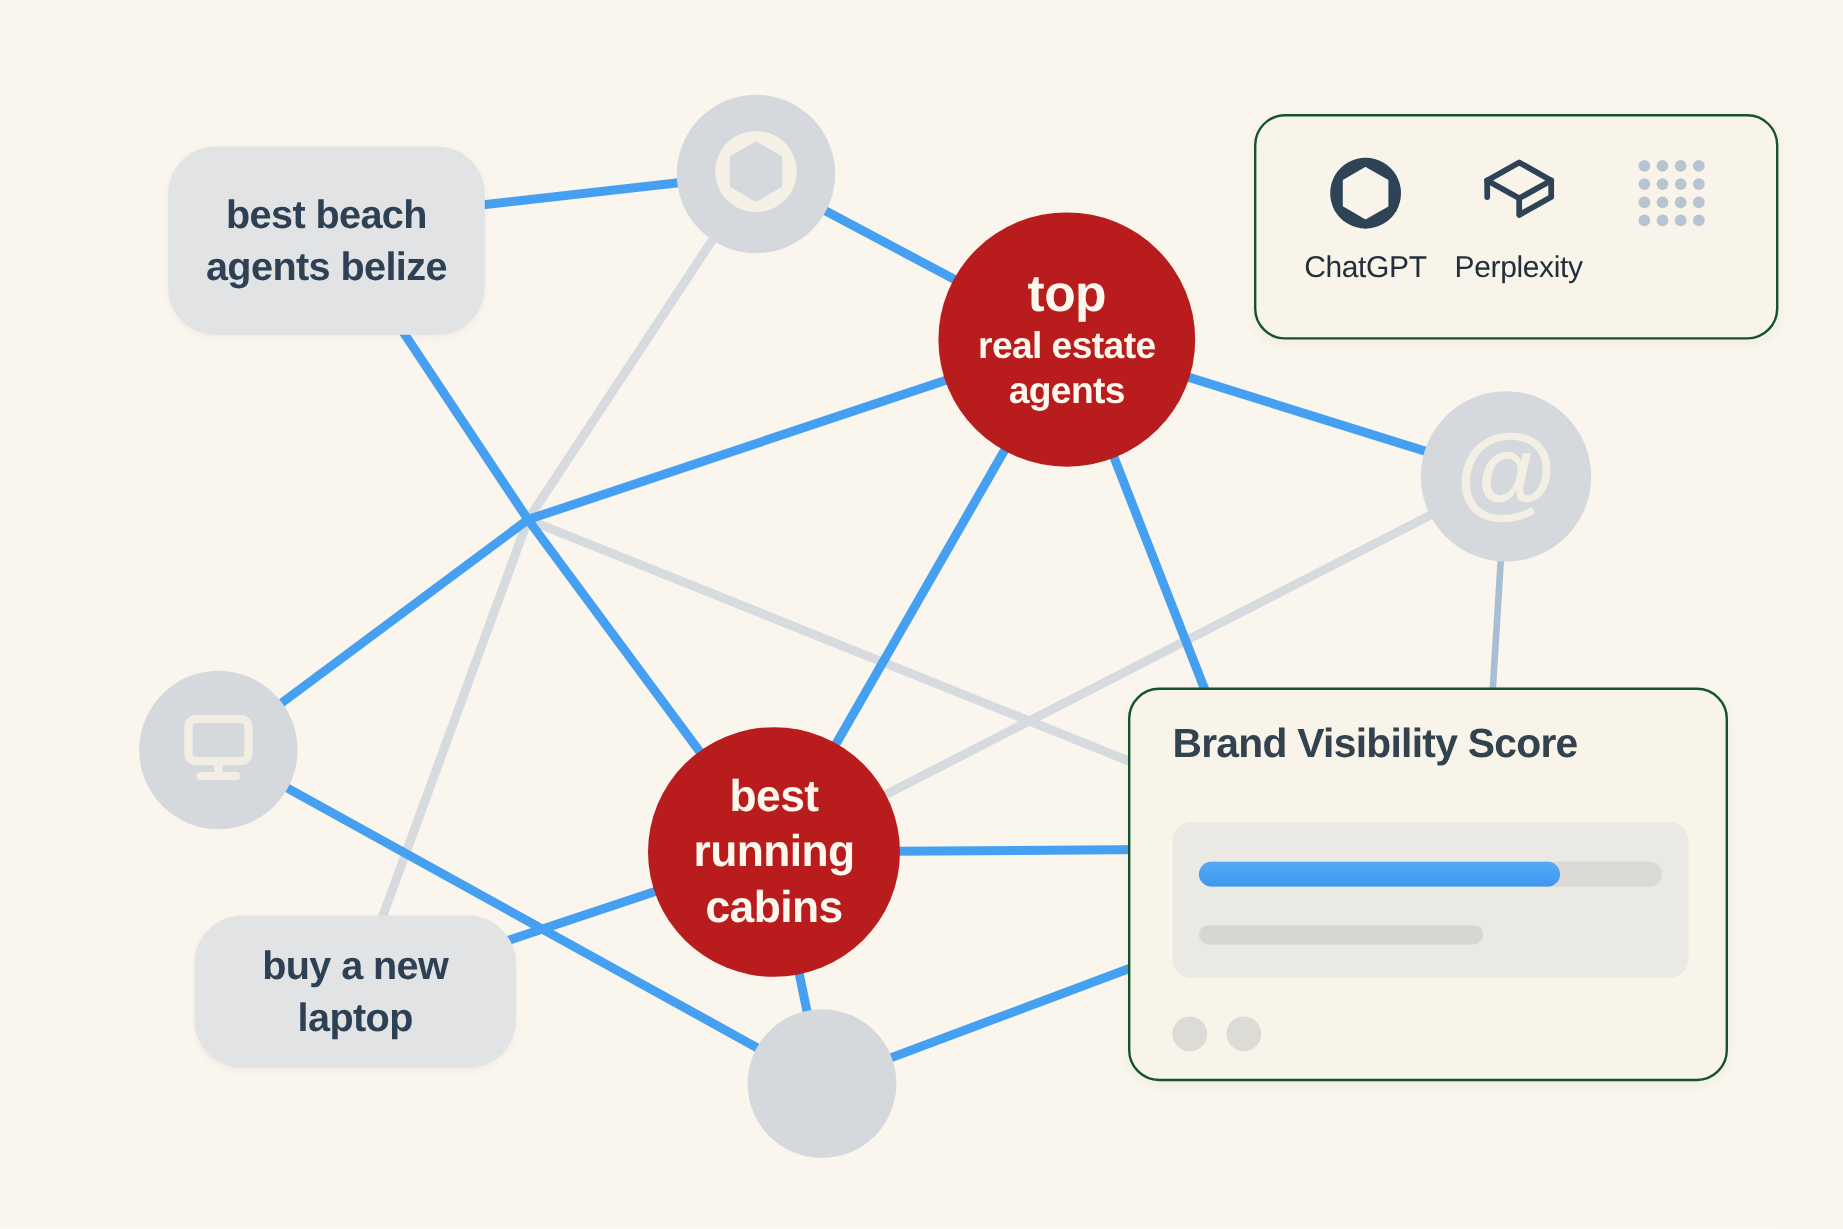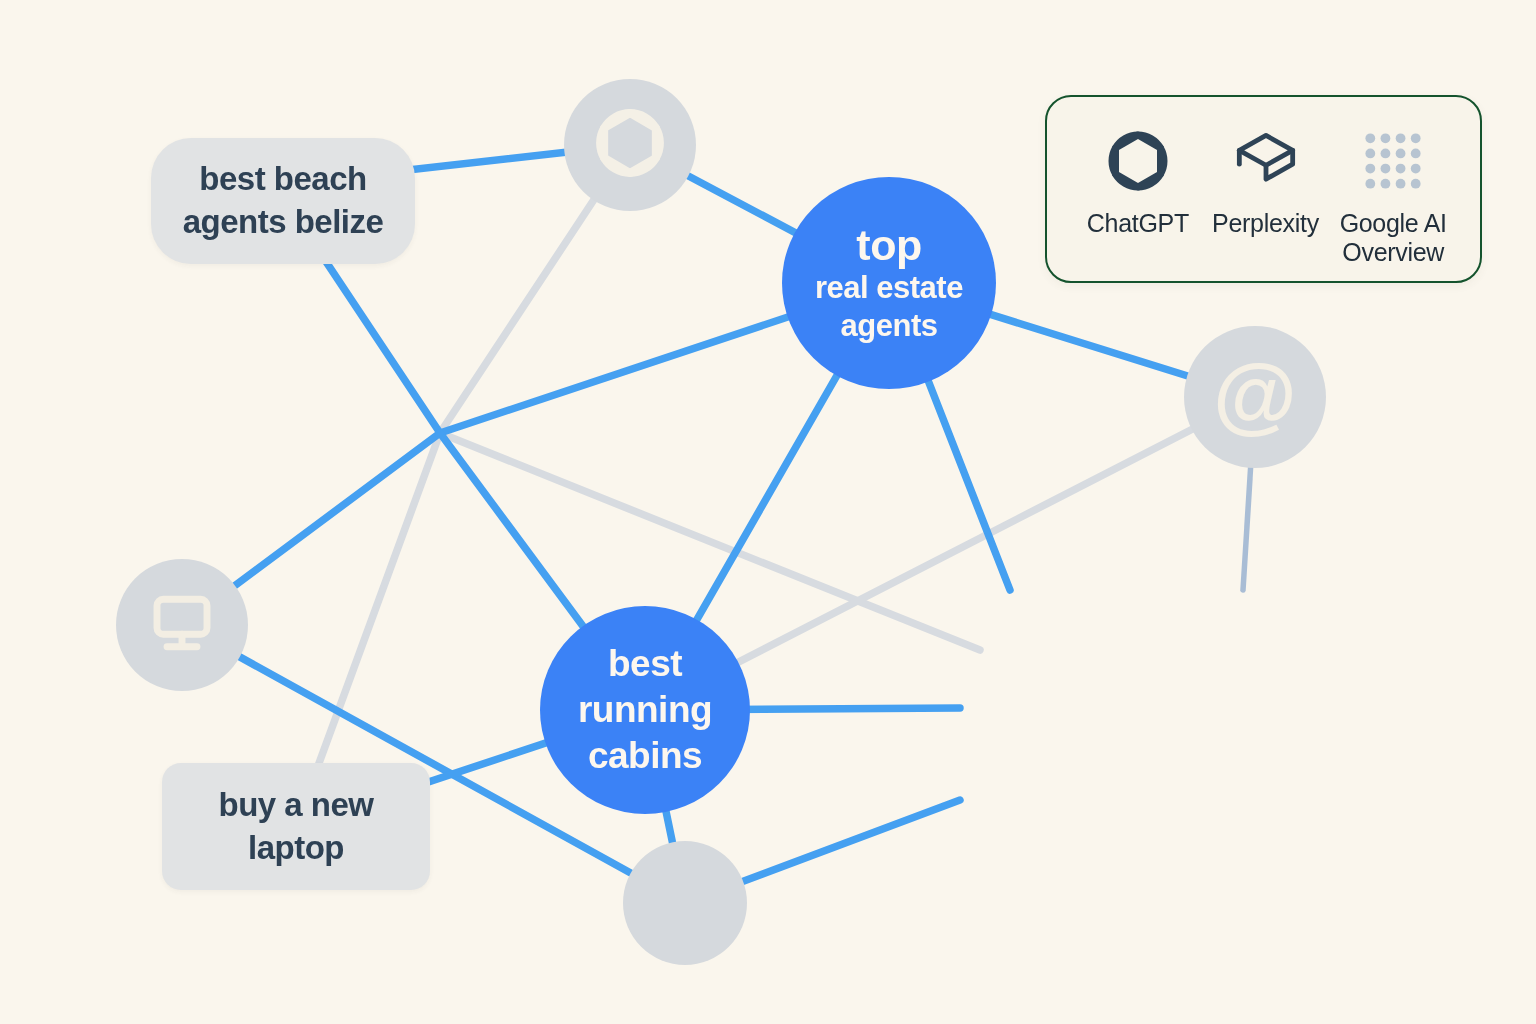--- a/index.html
+++ b/index.html
@@ -4,33 +4,33 @@
 <style>
   html,body{margin:0;padding:0;}
   body{font-family:"Liberation Sans","DejaVu Sans",sans-serif;}
   .stage{position:relative;width:1536px;height:1024px;background:#faf6ed;overflow:hidden;}
 
   #edge-layer{position:absolute;left:0;top:0;z-index:1;}
   .edge-blue{stroke:#45a0f1;stroke-width:7.5;stroke-linecap:round;}
   .edge-gray{stroke:#d7dbe0;stroke-width:7.5;stroke-linecap:round;}
   .edge-slate{stroke:#a9bdd5;stroke-width:5.5;stroke-linecap:round;}
 
-  .bubble{position:absolute;z-index:2;border-radius:50%;background:#3b82f6;color:#fdf7ee;
+  .bubble{position:absolute;z-index:2;border-radius:50%;background:#b91c1c;color:#fdf7ee;
     display:flex;flex-direction:column;align-items:center;justify-content:center;text-align:center;
     font-weight:bold;letter-spacing:-0.5px;}
   #crm-bubble{left:297px;top:290px;width:286px;height:286px;font-size:46px;line-height:1.2;letter-spacing:-1px;}
   #real-estate-bubble{left:782px;top:177px;width:214px;height:212px;font-size:31px;line-height:1.22;}
   #real-estate-bubble .line-top{font-size:43px;line-height:1.1;}
   #running-bubble{left:540px;top:606px;width:210px;height:208px;font-size:37px;line-height:1.24;}
 
   .pill{position:absolute;z-index:2;background:#e1e3e4;border-radius:40px;color:#2e4154;
     display:flex;flex-direction:column;align-items:center;justify-content:center;text-align:center;
     font-weight:600;font-size:33px;line-height:1.3;letter-spacing:-0.5px;box-shadow:0 2px 5px rgba(60,60,60,.05);}
-  #beach-pill{left:151px;top:122px;width:264px;height:126px;margin-top:16px;}
-  #laptop-pill{left:162px;top:763px;width:268px;height:127px;border-radius:19px;}
+  #beach-pill{left:140px;top:122px;width:264px;height:157px;}
+  #laptop-pill{left:162px;top:763px;width:268px;height:127px;}
 
   .gray-node{position:absolute;z-index:2;border-radius:50%;background:#d5d9dd;
     display:flex;align-items:center;justify-content:center;}
   #chatgpt-node{left:564px;top:79px;width:132px;height:132px;}
   #at-node{left:1184px;top:326px;width:142px;height:142px;color:#f4efe4;font-size:86px;font-weight:600;}
   #monitor-node{left:116px;top:559px;width:132px;height:132px;}
   #blank-node{left:623px;top:841px;width:124px;height:124px;}
   #at-node .at-glyph{transform:translateY(-4px);}
 
   .card{position:absolute;z-index:3;background:#f8f4ea;border:2px solid #14532d;border-radius:26px;
@@ -177,18 +177,30 @@
               <circle cx="21" cy="34" r="4.2"></circle>
               <circle cx="34" cy="34" r="4.2"></circle>
               <circle cx="47" cy="34" r="4.2"></circle>
             <circle cx="8" cy="47" r="4.2"></circle>
               <circle cx="21" cy="47" r="4.2"></circle>
               <circle cx="34" cy="47" r="4.2"></circle>
               <circle cx="47" cy="47" r="4.2"></circle>
           </g>
         </svg>
       </div>
-      <div class="legend-label wrap">Google AI Overview</div>
-    </div>
-  </div>
-
+    </div>
+  </div>
+
+  <div class="card" id="score-card">
+    <div class="score-title">Brand Visibility Score</div>
+    <div class="score-panel">
+      <div class="progress-track">
+        <div class="progress-fill" style="width: 78%;"></div>
+      </div>
+      <div class="skeleton-bar"></div>
+    </div>
+    <div class="score-dots">
+      <div class="score-dot"></div>
+      <div class="score-dot"></div>
+    </div>
+  </div>
 
 </div>
 
 </body></html>

